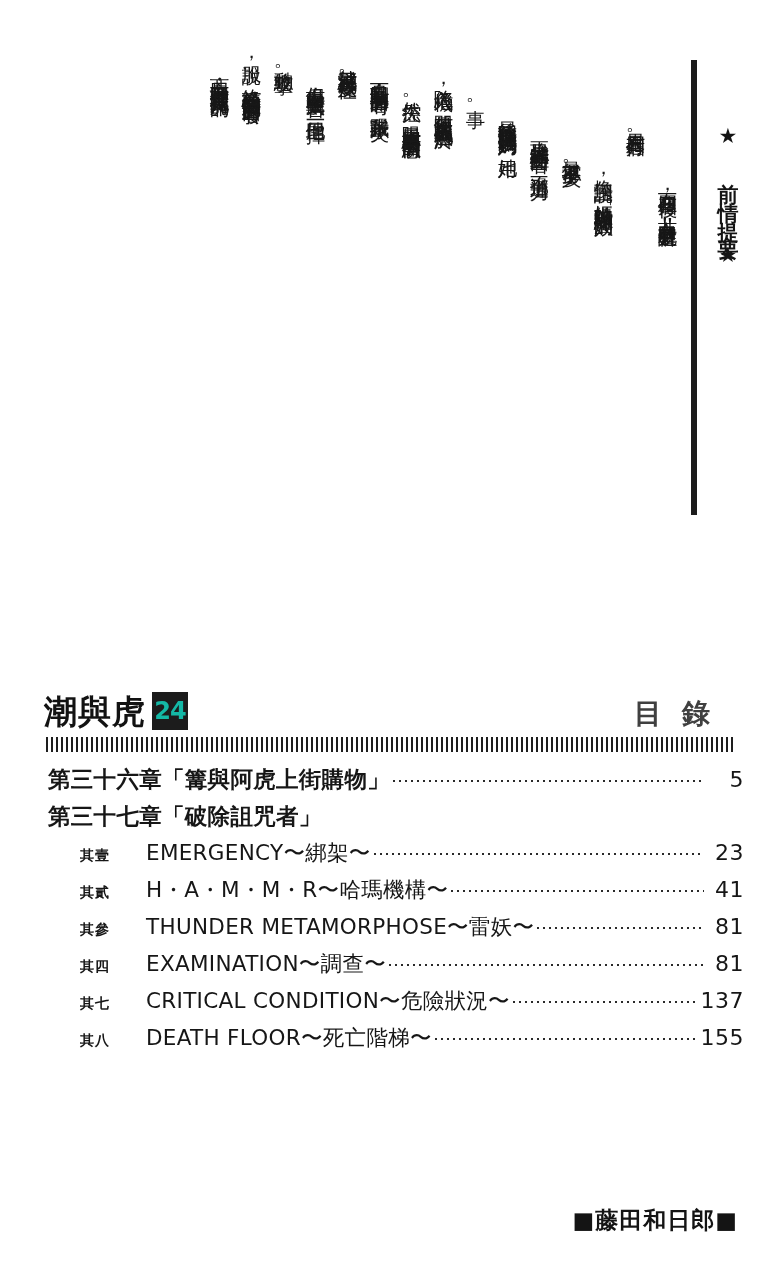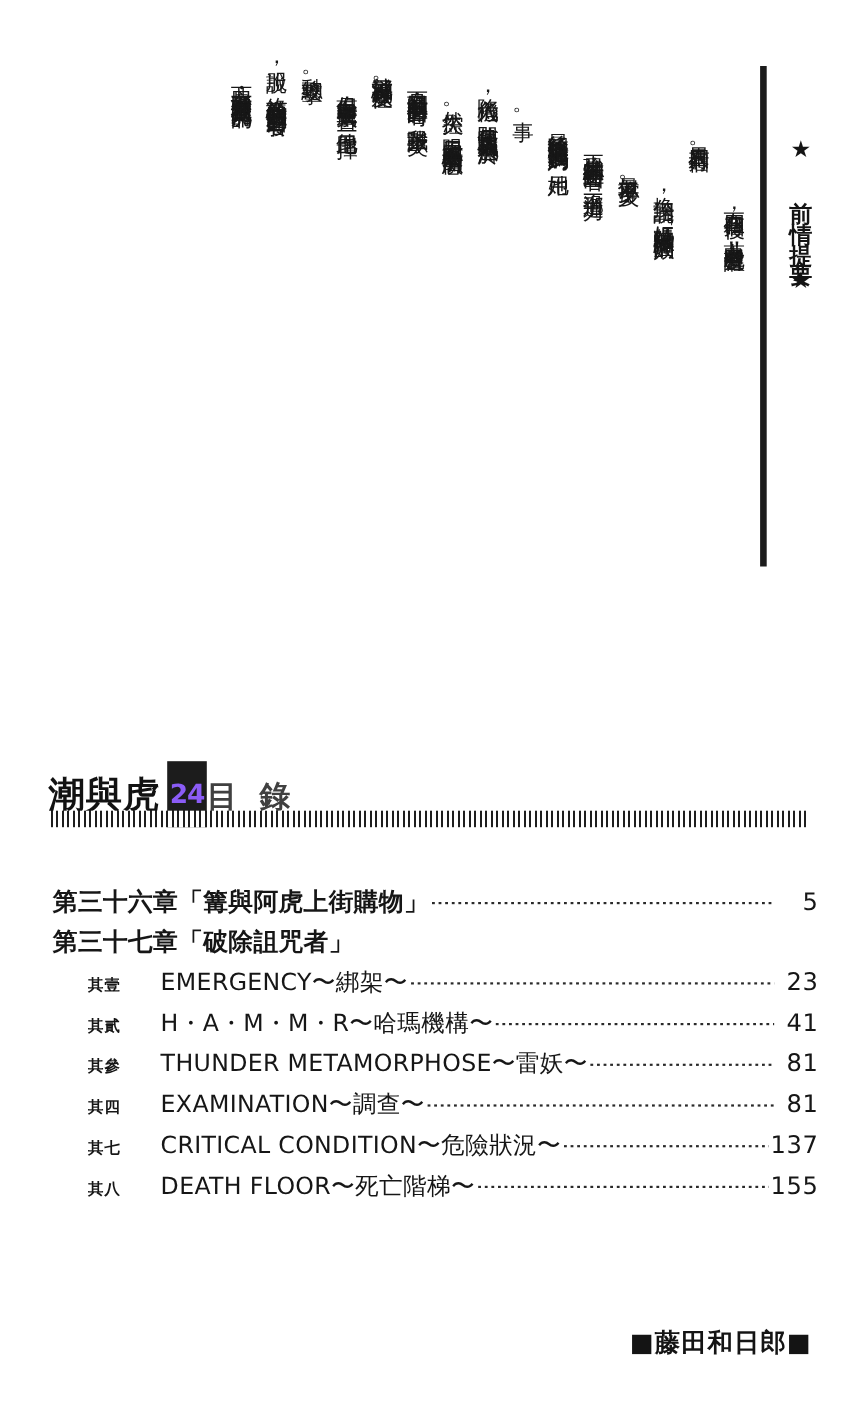--- a/index.html
+++ b/index.html
@@ -94,46 +94,47 @@
   .syn-col.i14 { padding-top: 150px; }
 
   
   .toc-header {
     position: absolute;
     left: 44px;
     top: 692px;
     width: 690px;
     display: flex;
     align-items: baseline;
+    justify-content: space-between;
   }
   .series-title {
     display: flex;
     align-items: center;
     gap: 2px;
   }
   .series-name {
     font-family: "DejaVu Serif", "Liberation Serif", serif;
     font-size: 33px;
     font-weight: 700;
     letter-spacing: 1px;
     color: #121212;
     line-height: 1;
   }
   .volume-badge {
     display: inline-block;
     background: #1c1c1c;
-    color: #8b5cf6;
+    color: #14b8a6;
     font-family: "DejaVu Sans", "Liberation Sans", sans-serif;
     font-size: 24px;
     font-weight: 700;
     line-height: 30px;
     height: 30px;
     min-width: 32px;
     text-align: center;
-    padding: 15px 2px;
+    padding: 4px 2px;
     margin-left: 4px;
     letter-spacing: -1px;
   }
   .toc-label {
     font-family: "DejaVu Serif", "Liberation Serif", serif;
     font-size: 28px;
     font-weight: 700;
     letter-spacing: 20px;
     color: #404040;
     line-height: 1;
@@ -150,21 +151,21 @@
     background-image: repeating-linear-gradient(
         to right,
         #1e1e1e 0px, #1e1e1e 2px,
         #ffffff 2px, #ffffff 5px);
   }
 
   
   .toc-list {
     position: absolute;
     left: 44px;
-    top: 804px;
+    top: 764px;
     width: 700px;
   }
 
   .toc-row {
     display: flex;
     align-items: baseline;
     height: 37px;
   }
   .toc-row.chapter {
     padding-left: 4px;

